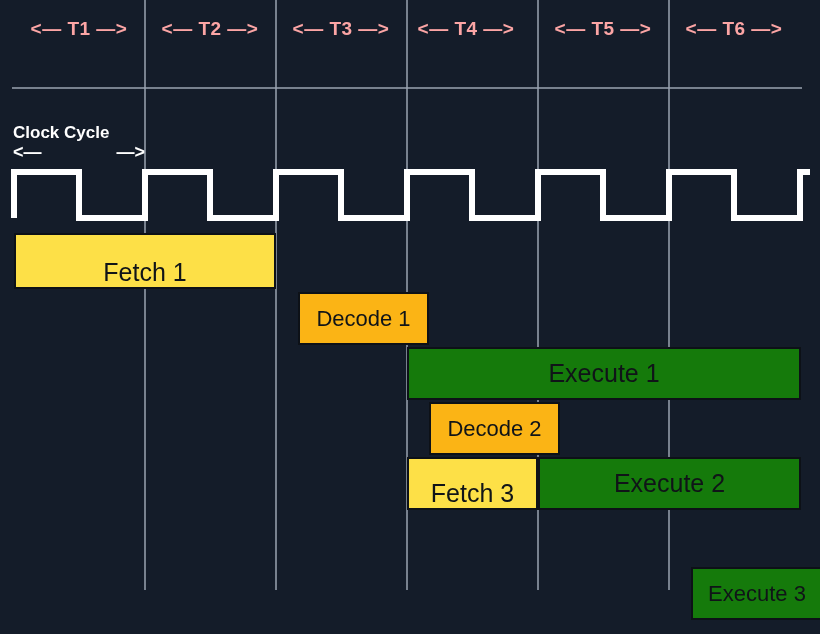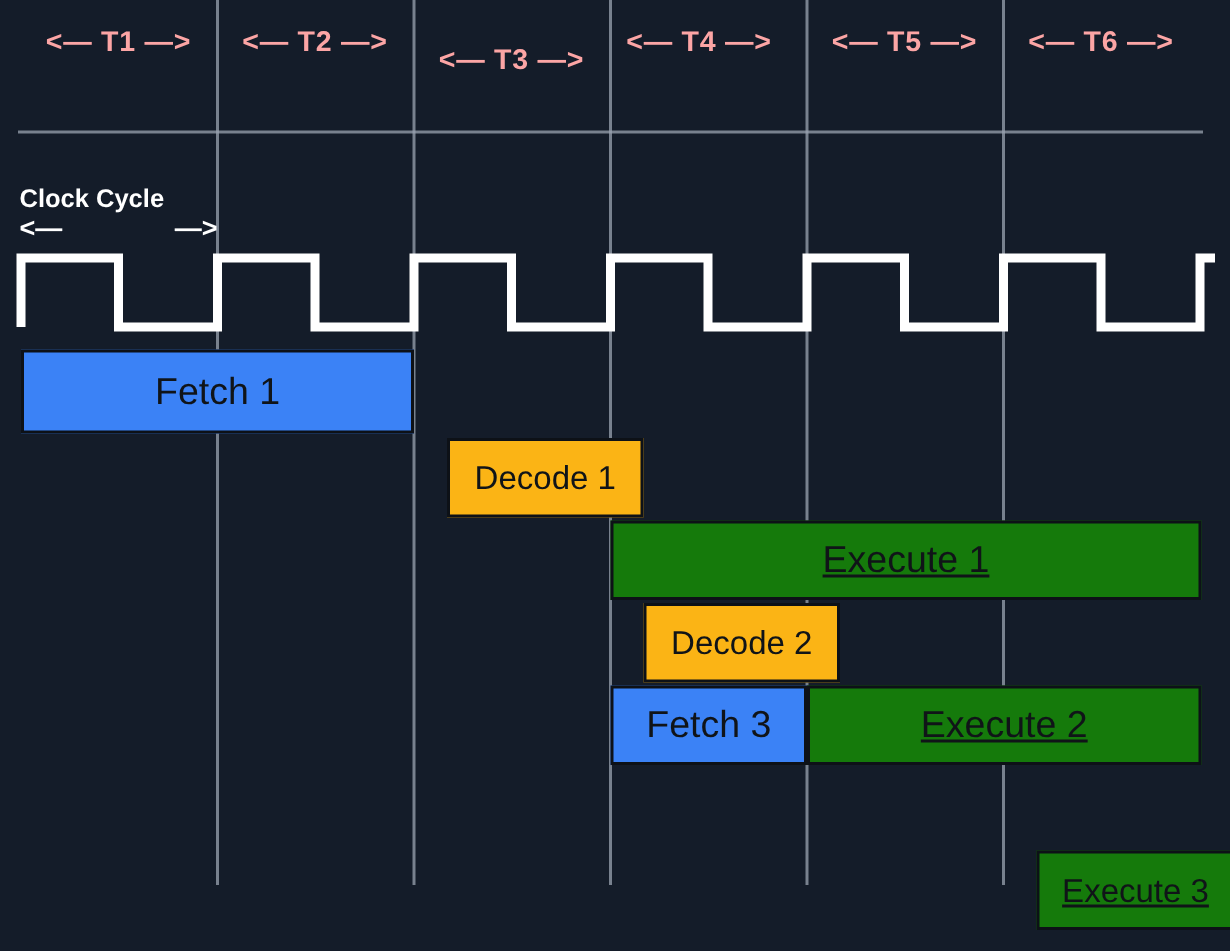--- a/index.html
+++ b/index.html
@@ -79,23 +79,23 @@
     box-sizing: border-box;
     border: 2px solid #0d1117;
     display: flex;
     align-items: center;
     justify-content: center;
     color: #101418;
     font-size: 25px;
     font-weight: normal;
     white-space: nowrap;
   }
-  .stage.fetch   { background: #3b82f6; }
+  .stage.fetch   { background: #fde047; align-items: flex-end; }
   .stage.decode  { background: #fbb415; }
-  .stage.execute { background: #157a0b; text-decoration: underline; }
+  .stage.execute { background: #157a0b; }
   .stage.small   { font-size: 22px; margin-left: 22px; }
 </style>
 </head>
 <body>
 
 <div id="diagram">
 
   <div class="vgrid" style="left:144px; height:590px;"></div>
   <div class="vgrid" style="left:275px; height:590px;"></div>
   <div class="vgrid" style="left:406px; height:590px;"></div>
@@ -103,21 +103,21 @@
   <div class="vgrid" style="left:668px; height:590px;"></div>
 
   <div class="hrule" style="left:12px; top:87px; width:790px;"></div>
 
   <div class="hdr-cell" style="left:14px;  width:130px;">
     <span>&lt;— T1 —&gt;</span>
   </div>
   <div class="hdr-cell" style="left:145px; width:130px;">
     <span>&lt;— T2 —&gt;</span>
   </div>
-  <div class="hdr-cell" style="left:276px; width:130px;margin-top:12px;">
+  <div class="hdr-cell" style="left:276px; width:130px;">
     <span>&lt;— T3 —&gt;</span>
   </div>
   <div class="hdr-cell" style="left:407px; width:118px;">
     <span>&lt;— T4 —&gt;</span>
   </div>
   <div class="hdr-cell" style="left:538px; width:130px;">
     <span>&lt;— T5 —&gt;</span>
   </div>
   <div class="hdr-cell" style="left:669px; width:130px;">
     <span>&lt;— T6 —&gt;</span>

